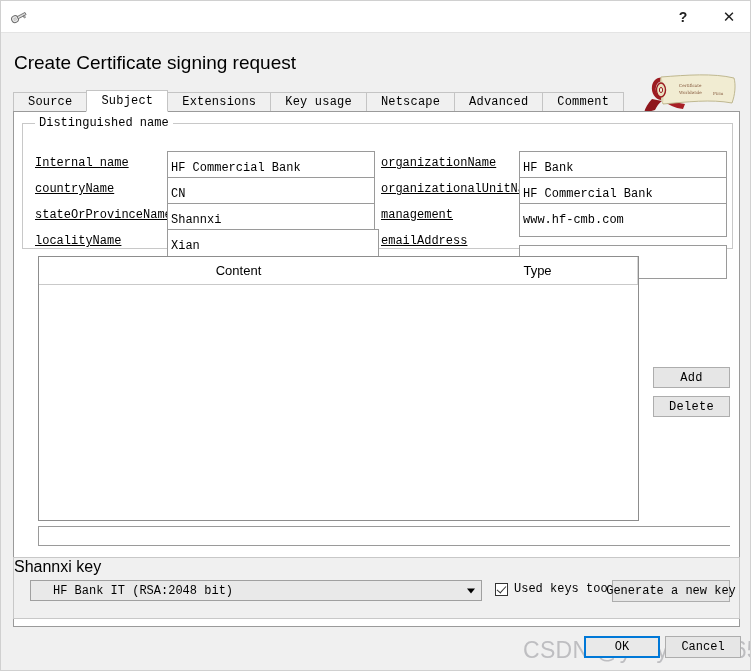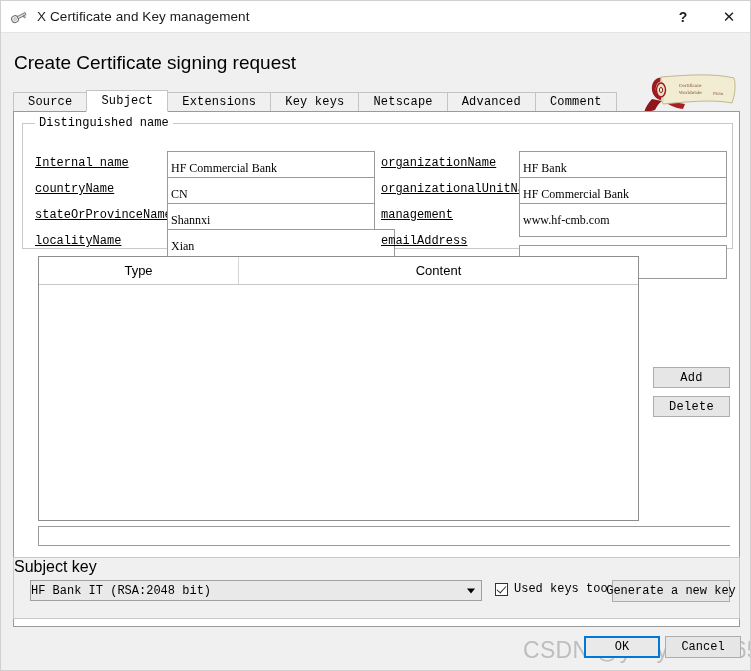--- a/index.html
+++ b/index.html
@@ -134,21 +134,21 @@
     font-size: 12px;
     color: #000;
     white-space: nowrap;
     line-height: 16px;
     text-decoration: underline;
   }
   .text-input {
     position: absolute;
     background: #ffffff;
     border: 1px solid #9a9a9a;
-    font-family: Liberation Serif, serif;
+    font-family: Liberation Mono, monospace;
     font-size: 12px;
     color: #000;
     padding: 16px 3px;
     line-height: 18px;
     outline: none;
   }
 
   
   .table-box {
     position: absolute;
@@ -210,21 +210,21 @@
   .combo {
     position: absolute;
     left: 16px; top: 22px;
     width: 452px; height: 21px;
     background: #e9e9e9;
     border: 1px solid #a0a0a0;
     display: flex; align-items: center;
     font-family: "Liberation Mono", monospace;
     font-size: 12px;
     color: #000;
-    padding-left: 0;
+    padding-left: 22px;
     cursor: default;
   }
   .combo-arrow {
     position: absolute; right: 6px; top: 50%;
     transform: translateY(-50%);
     width: 0; height: 0;
     border-left: 4px solid transparent;
     border-right: 4px solid transparent;
     border-top: 5px solid #000;
   }
@@ -309,21 +309,20 @@
     <div class="app-icon">
       <svg width="18" height="16" viewBox="0 0 18 16">
         <g transform="rotate(-28 9 8)">
           <circle cx="4.5" cy="8" r="3.4" fill="#e9e9e9" stroke="#6b6b6b" stroke-width="1"></circle>
           <circle cx="4.5" cy="8" r="1.1" fill="#ffffff" stroke="#8a8a8a" stroke-width="0.6"></circle>
           <rect x="7.4" y="6.8" width="9" height="2.4" fill="#dadada" stroke="#6b6b6b" stroke-width="0.8"></rect>
           <rect x="13.2" y="9" width="1.3" height="2.4" fill="#dadada" stroke="#6b6b6b" stroke-width="0.7"></rect>
         </g>
       </svg>
     </div>
-    <div class="title-text">X Certificate and Key management</div>
     <div class="title-buttons">
       <div class="tb-btn help">?</div>
       <div class="tb-btn close">✕</div>
     </div>
   </div>
 
   <div class="header-area">
     <div class="page-title">Create Certificate signing request</div>
     <div class="cert-logo">
       <svg width="104" height="46" viewBox="0 0 104 46">
@@ -340,72 +339,72 @@
         <ellipse cx="22" cy="21" rx="4.5" ry="7" fill="#e8e1c0" stroke="#9c1b21" stroke-width="1.4"></ellipse>
         <ellipse cx="22" cy="21" rx="1.6" ry="2.6" fill="#f5f1dd" stroke="#9c1b21" stroke-width="1"></ellipse>
       </svg>
     </div>
   </div>
 
   <div class="tabbar">
     <div class="tab">Source</div>
     <div class="tab active">Subject</div>
     <div class="tab">Extensions</div>
-    <div class="tab">Key keys</div>
+    <div class="tab">Key usage</div>
     <div class="tab">Netscape</div>
     <div class="tab">Advanced</div>
     <div class="tab">Comment</div>
   </div>
 
   <div class="tabpage">
 
     <div class="groupbox" id="dn-group">
       <div class="gb-legend">Distinguished name</div>
 
       <div class="field-label" style="left:12px; top:31px;">Internal name</div>
       <input class="text-input" style="left: 144px; top: 27px; width: 208px; height: 21px;" value="HF Commercial Bank">
 
       <div class="field-label" style="left:12px; top:57px;">countryName</div>
       <input class="text-input" style="left: 144px; top: 53px; width: 208px; height: 21px;" value="CN">
 
       <div class="field-label" style="left:12px; top:83px;">stateOrProvinceName</div>
       <input class="text-input" style="left: 144px; top: 79px; width: 208px; height: 21px;" value="Shannxi">
 
       <div class="field-label" style="left:12px; top:109px;">localityName</div>
-      <input class="text-input" style="left: 144px; top: 105px; width: 228px; height: 21px;" value="Xian">
+      <input class="text-input" style="left: 144px; top: 105px; width: 212px; height: 21px;" value="Xian">
 
       <div class="field-label" style="left:358px; top:31px;">organizationName</div>
       <input class="text-input" style="left: 496px; top: 27px; width: 208px; height: 21px;" value="HF Bank">
 
       <div class="field-label" style="left:358px; top:57px;">organizationalUnitName</div>
       <input class="text-input" style="left: 496px; top: 53px; width: 208px; height: 21px;" value="HF Commercial Bank">
 
       <div class="field-label" style="left:358px; top:83px;">management</div>
       <input class="text-input" style="left: 496px; top: 79px; width: 208px; height: 21px;" value="www.hf-cmb.com">
 
       <div class="field-label" style="left:358px; top:109px;">emailAddress</div>
       <input class="text-input" style="left: 496px; top: 121px; width: 208px; height: 21px;" value="cmb@hf.com">
     </div>
 
     <div class="table-box">
       <div class="table-head">
+        <div class="th th-content">Content</div>
         <div class="th th-type">Type</div>
-        <div class="th th-content">Content</div>
       </div>
       <div class="table-body"></div>
     </div>
 
     <div class="side-btn" style="left:639px; top:255px;">Add</div>
     <div class="side-btn" style="left:639px; top:284px;">Delete</div>
 
     <input class="bottom-strip" value="" style="">
   </div>
 
   <div id="pk-group">
-    <div class="gb-legend">Subject key</div>
+    <div class="gb-legend">Shannxi key</div>
 
     <div class="combo">
       <span>HF Bank IT (RSA:2048 bit)</span>
       <span class="combo-arrow"></span>
     </div>
 
     <div class="checkbox-wrap">
       <span class="cbox"></span>
       <span>Used keys too</span>
     </div>

